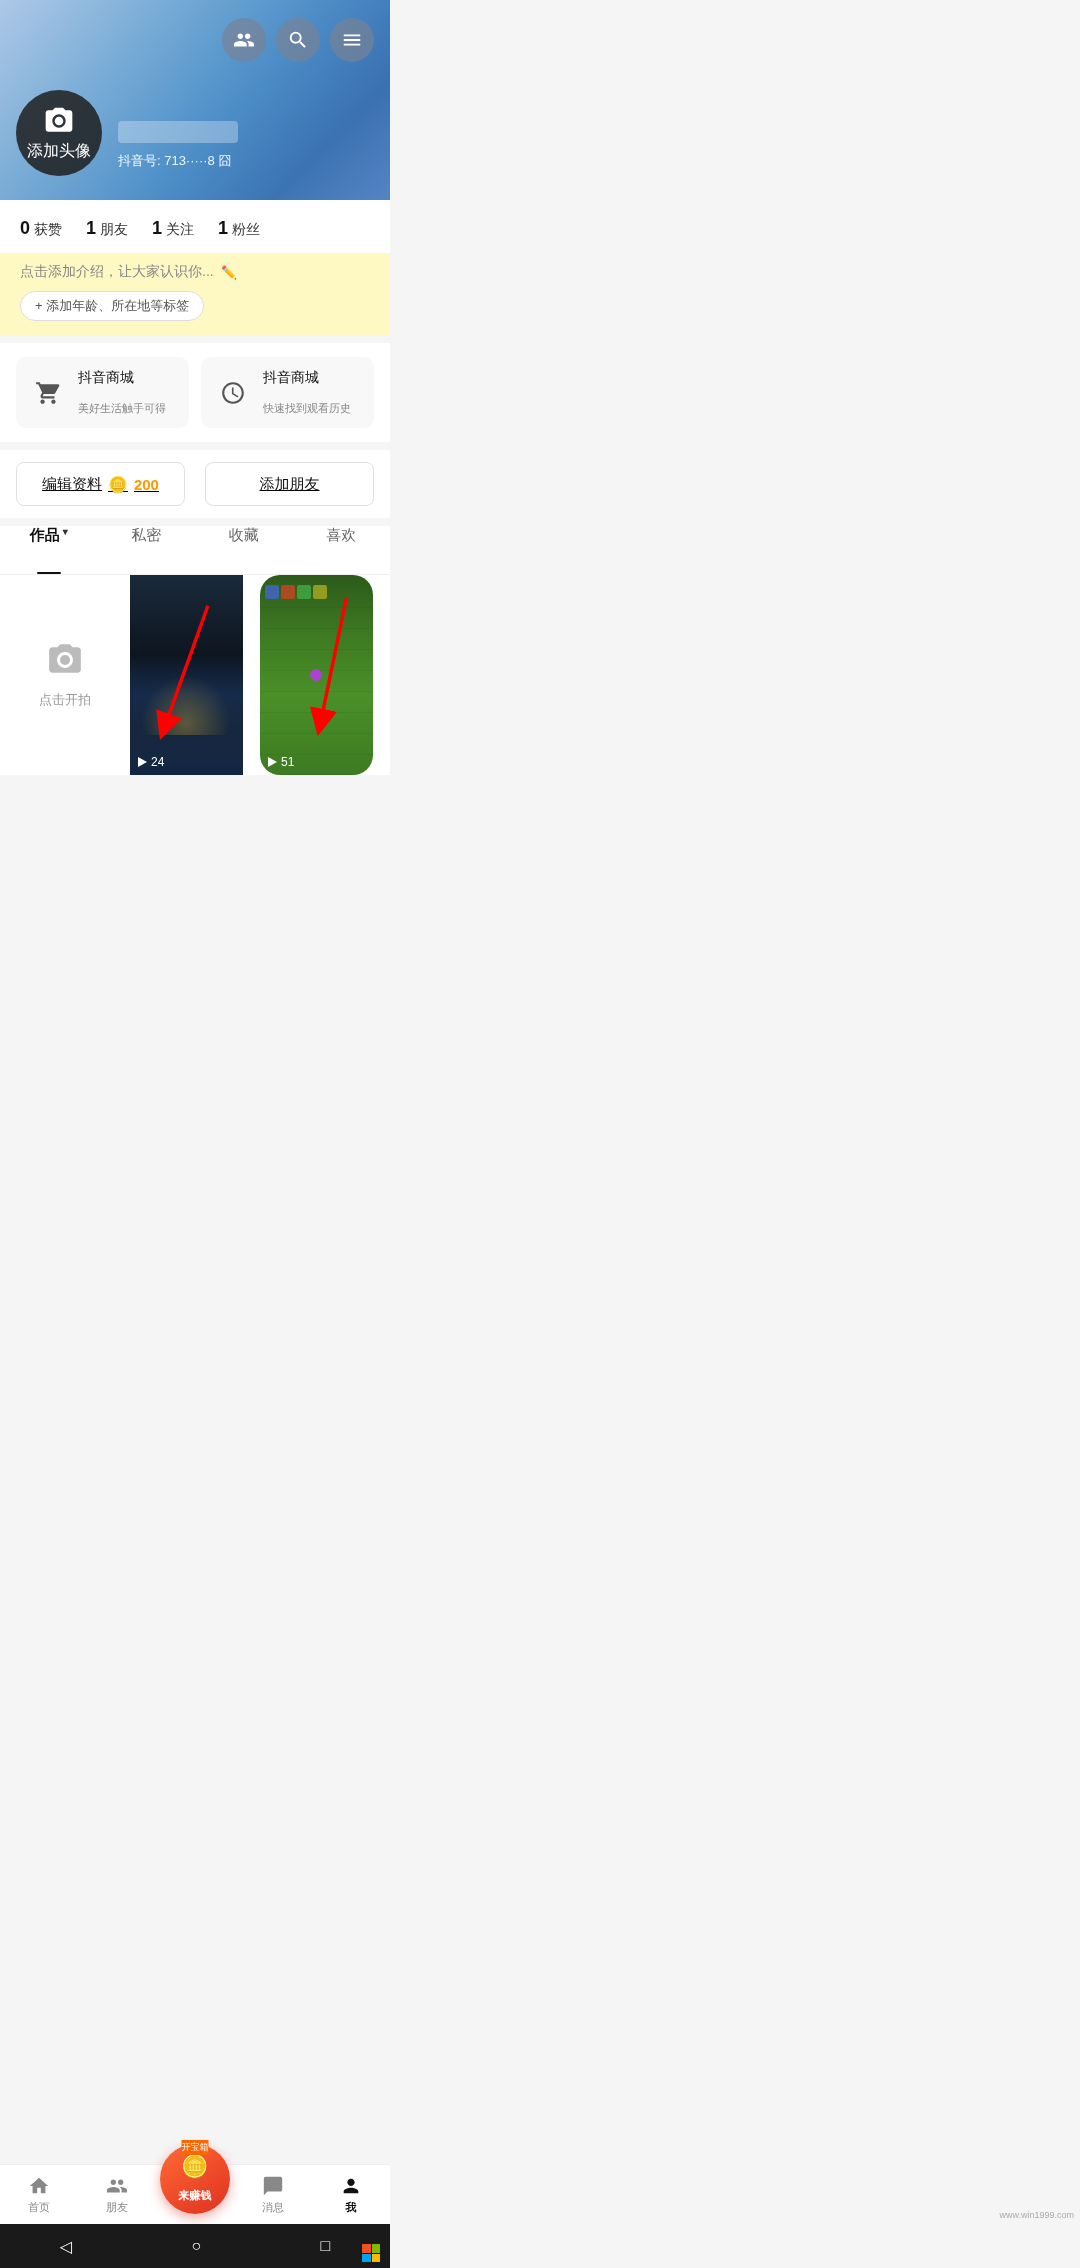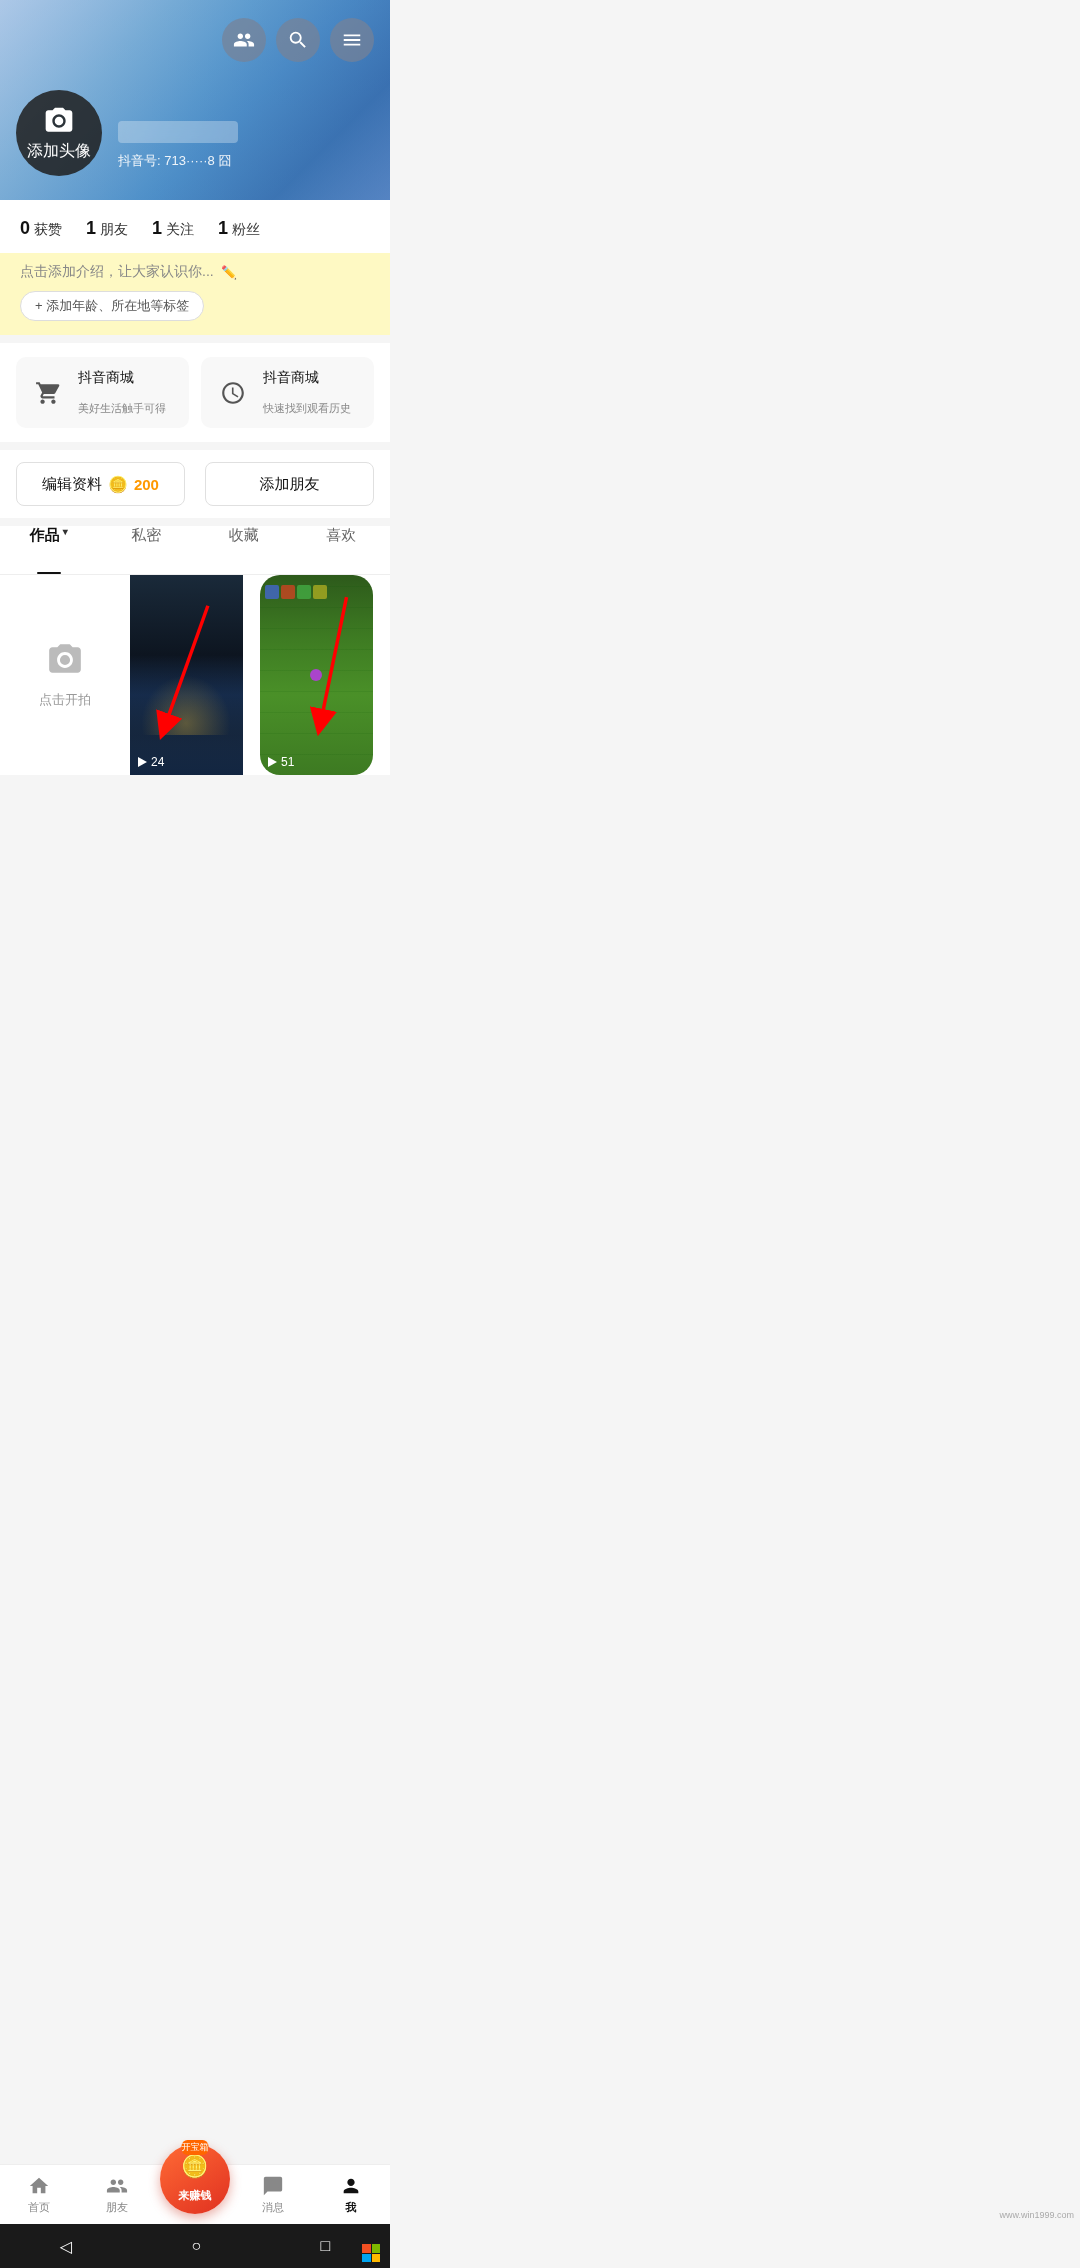--- a/index.html
+++ b/index.html
@@ -186,20 +186,21 @@
       margin-top: 14px;
     }
 
     
     .action-buttons {
       background: white;
       margin-top: 8px;
       padding: 12px 16px;
       display: flex;
       gap: 20px;
+      text-decoration: underline;
     }
     .action-btn {
       flex: 1;
       height: 44px;
       border-radius: 8px;
       border: 1.5px solid #e0e0e0;
       background: white;
       display: flex;
       align-items: center;
       justify-content: center;
@@ -390,21 +391,21 @@
     }
     .earn-badge {
       position: absolute;
       top: -4px;
       left: 50%;
       transform: translateX(-50%);
       background: #ff6600;
       color: white;
       font-size: 9px;
       padding: 1px 0;
-      border-radius: 6px;
+      border-radius: 0;
       white-space: nowrap;
     }
     .earn-text {
       color: white;
       font-size: 11px;
       font-weight: 600;
       margin-top: 8px;
     }
     .earn-coin {
       font-size: 22px;

